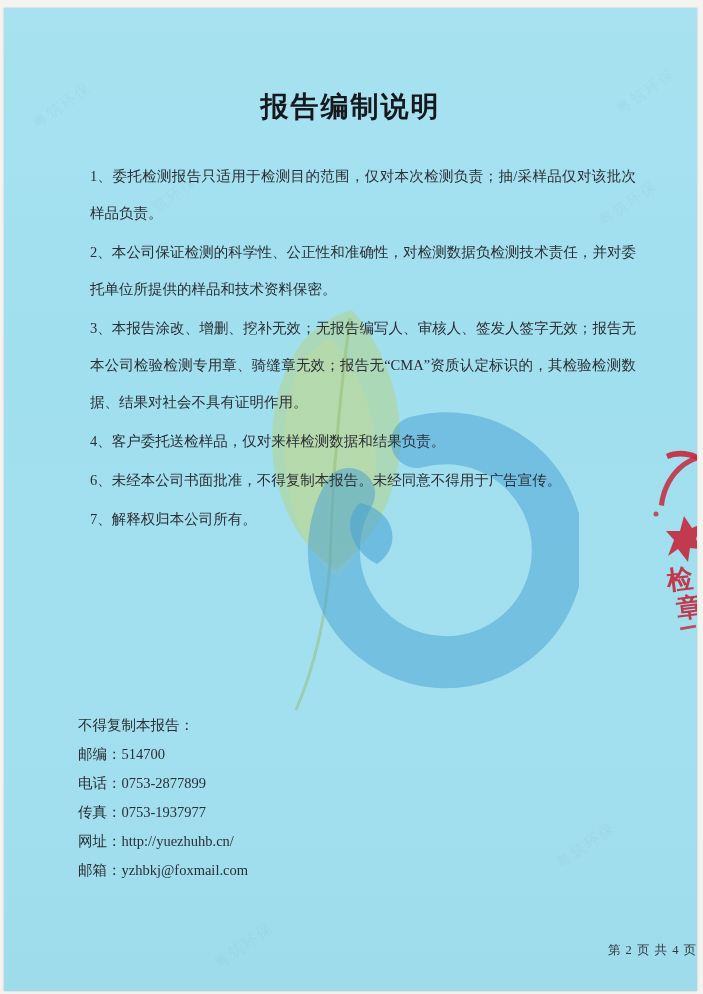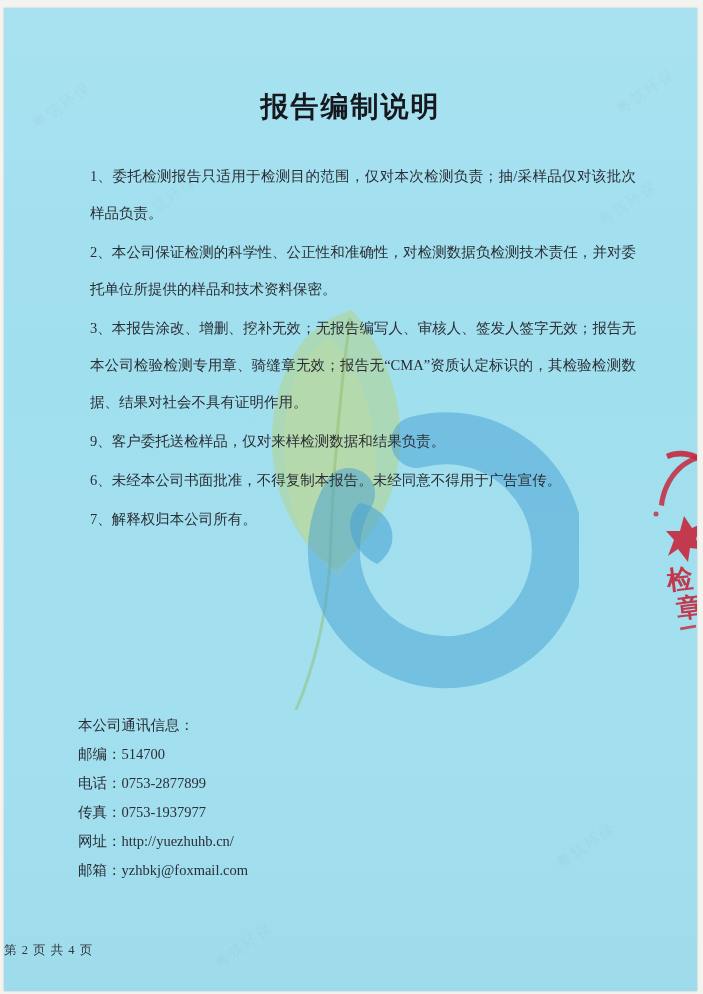--- a/index.html
+++ b/index.html
@@ -24,21 +24,21 @@
     position:absolute;left:74px;top:150px;width:558px;color:#2b2e35;
     font-size:14.5px;line-height:37px;text-align:justify;
   }
   .notes p{margin:0 0 2px 12px;}
   .contact{
     position:absolute;left:74px;top:703px;width:520px;color:#2b2e35;
     font-size:14.5px;line-height:29px;
   }
   .contact .c-line{white-space:nowrap;}
   .footer{
-    position:absolute;left:0;top:934px;width:100%;text-align:left;
+    position:absolute;left:0;top:934px;width:100%;text-align:right;
     font-size:12.5px;letter-spacing:1px;color:#33363d;
   }
   .logo-watermark{position:absolute;left:230px;top:290px;width:345px;height:440px;pointer-events:none;}
   .stamp{position:absolute;left:640px;top:440px;width:57px;height:190px;pointer-events:none;}
   .ghost{
     position:absolute;font-size:15px;color:#5d8290;opacity:.07;
     transform:rotate(-35deg);white-space:nowrap;letter-spacing:2px;
     pointer-events:none;
   }
   .g1{left:24px;top:88px;}  .g2{left:608px;top:74px;}
@@ -71,27 +71,27 @@
   <span class="ghost g4">粤筑环保</span>
   <span class="ghost g5">粤筑环保</span>
   <span class="ghost g6">粤筑环保</span>
 
   <div class="title">报告编制说明</div>
 
   <div class="notes">
     <p>1、委托检测报告只适用于检测目的范围，仅对本次检测负责；抽/采样品仅对该批次样品负责。</p>
     <p>2、本公司保证检测的科学性、公正性和准确性，对检测数据负检测技术责任，并对委托单位所提供的样品和技术资料保密。</p>
     <p>3、本报告涂改、增删、挖补无效；无报告编写人、审核人、签发人签字无效；报告无本公司检验检测专用章、骑缝章无效；报告无“CMA”资质认定标识的，其检验检测数据、结果对社会不具有证明作用。</p>
-    <p>9、客户委托送检样品，仅对来样检测数据和结果负责。</p>
+    <p>4、客户委托送检样品，仅对来样检测数据和结果负责。</p>
     <p>6、未经本公司书面批准，不得复制本报告。未经同意不得用于广告宣传。</p>
     <p>7、解释权归本公司所有。</p>
   </div>
 
   <div class="contact">
-    <div class="c-line">本公司通讯信息：</div>
+    <div class="c-line">不得复制本报告：</div>
     <div class="c-line">邮编：514700</div>
     <div class="c-line">电话：0753-2877899</div>
     <div class="c-line">传真：0753-1937977</div>
     <div class="c-line">网址：http://yuezhuhb.cn/</div>
     <div class="c-line">邮箱：yzhbkj@foxmail.com</div>
   </div>
 
   <div class="footer">第 2 页 共 4 页</div>
 
   <svg class="stamp" viewBox="0 0 57 190">

